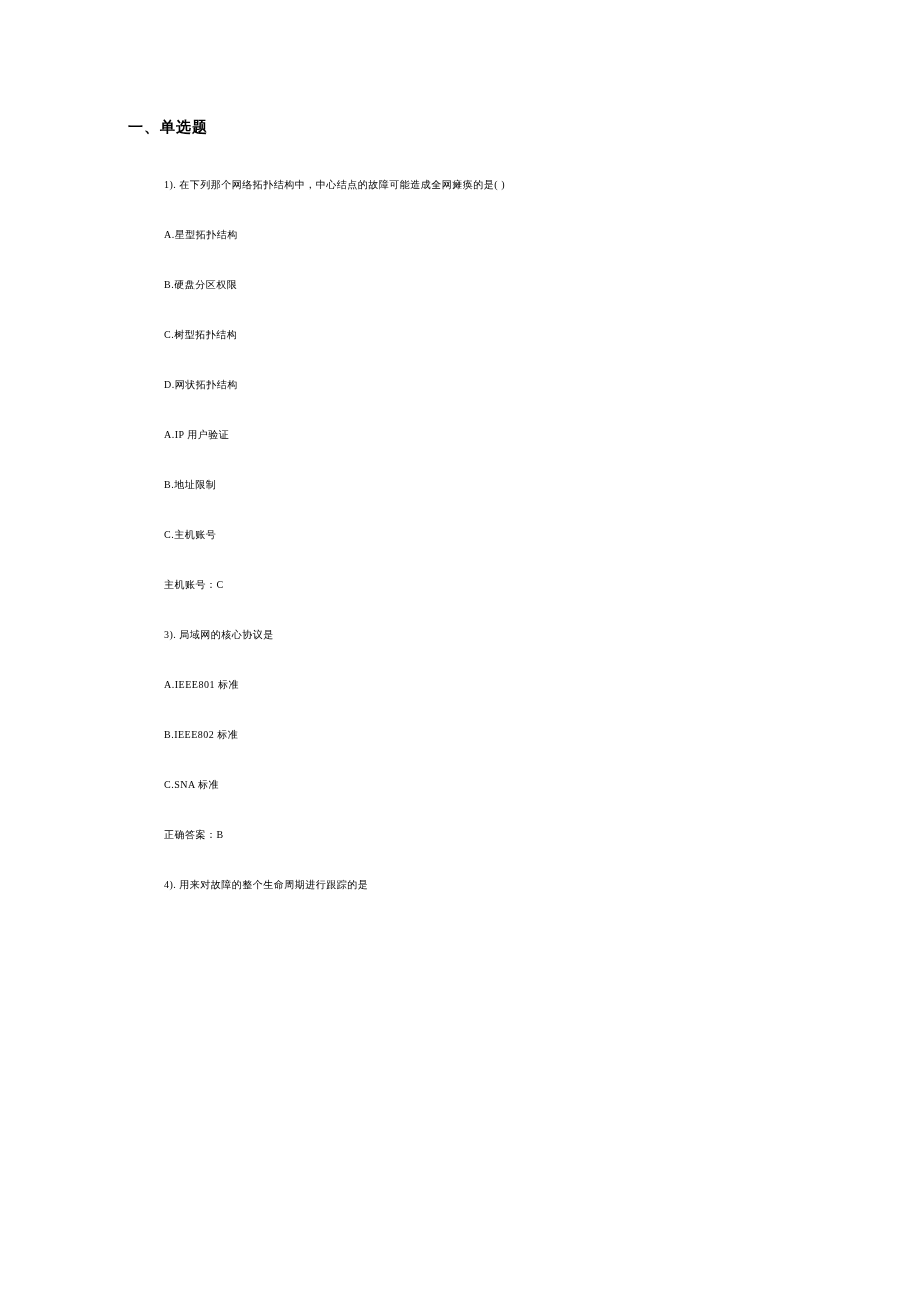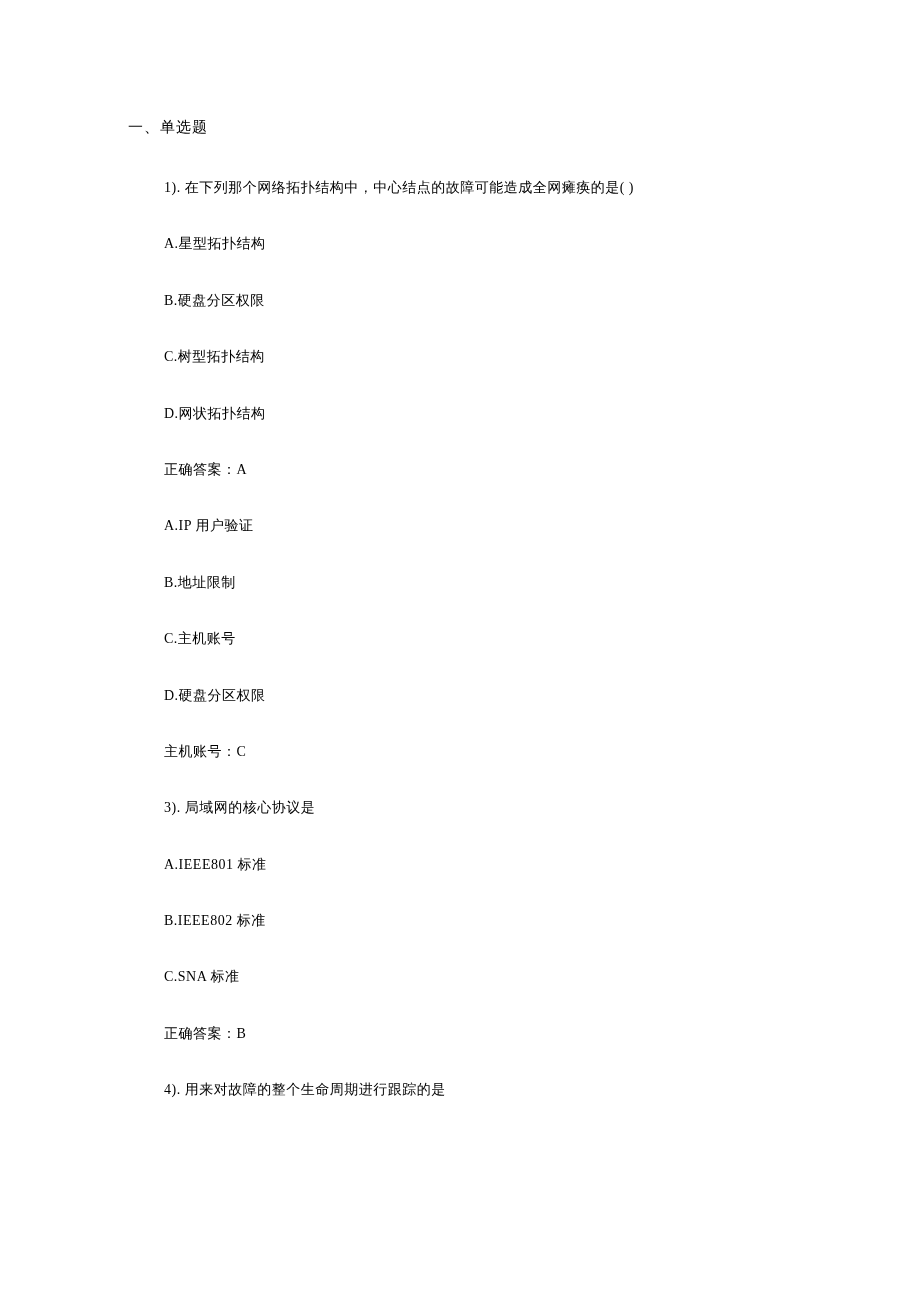--- a/index.html
+++ b/index.html
@@ -12,52 +12,50 @@
       position: relative;
     }
     .content {
       position: absolute;
       top: 118px;
       left: 128px;
       width: 680px;
     }
     .section-title {
       font-size: 15px;
-      font-weight: normal;
+      font-weight: bold;
       margin-bottom: 40px;
       letter-spacing: 1px;
     }
     .question-block {
       padding-left: 36px;
     }
     .line {
-      font-size: 14px;
+      font-size: 10px;
       line-height: 1.6;
       margin-bottom: 34px;
       letter-spacing: 0.5px;
     }
   </style>
 </head>
 <body>
 
 <div class="content">
   <div class="section-title">一、单选题</div>
   <div class="question-block">
 
     <div class="line">1). 在下列那个网络拓扑结构中，中心结点的故障可能造成全网瘫痪的是( )</div>
     <div class="line">A.星型拓扑结构</div>
     <div class="line">B.硬盘分区权限</div>
     <div class="line">C.树型拓扑结构</div>
     <div class="line">D.网状拓扑结构</div>
-    <div class="line">正确答案：A</div>
 
     <div class="line">A.IP 用户验证</div>
     <div class="line">B.地址限制</div>
     <div class="line">C.主机账号</div>
-    <div class="line">D.硬盘分区权限</div>
     <div class="line">主机账号：C</div>
 
     <div class="line">3). 局域网的核心协议是</div>
     <div class="line">A.IEEE801 标准</div>
     <div class="line">B.IEEE802 标准</div>
     <div class="line">C.SNA 标准</div>
     <div class="line">正确答案：B</div>
 
     <div class="line">4). 用来对故障的整个生命周期进行跟踪的是</div>
 

